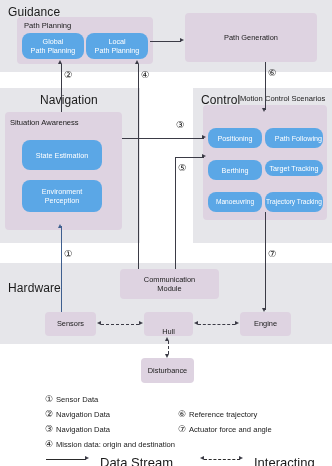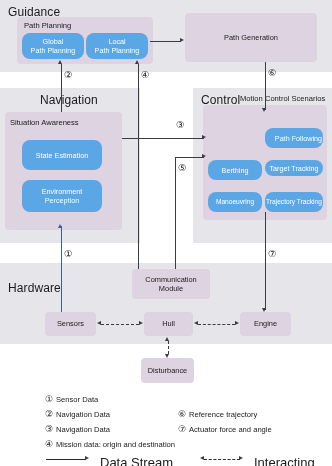--- a/index.html
+++ b/index.html
@@ -201,46 +201,49 @@
       <span>Perception</span>
     </span>
   </div>
   <div class="bbox" style="left:22px;top:140px;width:80px;height:30px;">
     <span>State Estimation</span>
   </div>
 
   <div class="group" style="left:203px;top:105px;width:124px;height:115px;"></div>
   <div class="group-label" style="left:208px;top:94px;padding-left:32px;">Motion Control Scenarios</div>
 
+  <div class="bbox" style="left:208px;top:128px;width:54px;height:20px;">
+    <span>Positioning</span>
+  </div>
   <div class="bbox" style="left:265px;top:128px;width:58px;height:20px;justify-content:flex-end;">
     <span>Path Following</span>
   </div>
   <div class="bbox" style="left:208px;top:160px;width:54px;height:20px;">
     <span>Berthing</span>
   </div>
   <div class="bbox" style="left:265px;top:160px;width:58px;height:16px;">
     <span>Target Tracking</span>
   </div>
   <div class="bbox small" style="left:208px;top:192px;width:54px;height:20px;">
     <span>Manoeuvring</span>
   </div>
   <div class="bbox small" style="left:265px;top:192px;width:58px;height:20px;">
     <span>Trajectory Tracking</span>
   </div>
 
-  <div class="pbox" style="left:132px;top:269px;width:78px;height:30px;">
+  <div class="pbox" style="left:120px;top:269px;width:99px;height:30px;">
     <span>
       <span>Communication</span><br>
       <span>Module</span>
     </span>
   </div>
   <div class="pbox" style="left:45px;top:312px;width:51px;height:24px;">
     <span>Sensors</span>
   </div>
-  <div class="pbox" style="left:144px;top:312px;width:49px;height:24px;">
+  <div class="pbox" style="left:144px;top:312px;width:49px;height:24px;align-items:flex-end;">
     <span>Hull</span>
   </div>
   <div class="pbox" style="left:240px;top:312px;width:51px;height:24px;">
     <span>Engine</span>
   </div>
   <div class="pbox" style="left:141px;top:358px;width:53px;height:25px;">
     <span>Disturbance</span>
   </div>
 
   <div class="vline blue" style="left:61px;top:226px;width:1px;height:86px;"></div>

